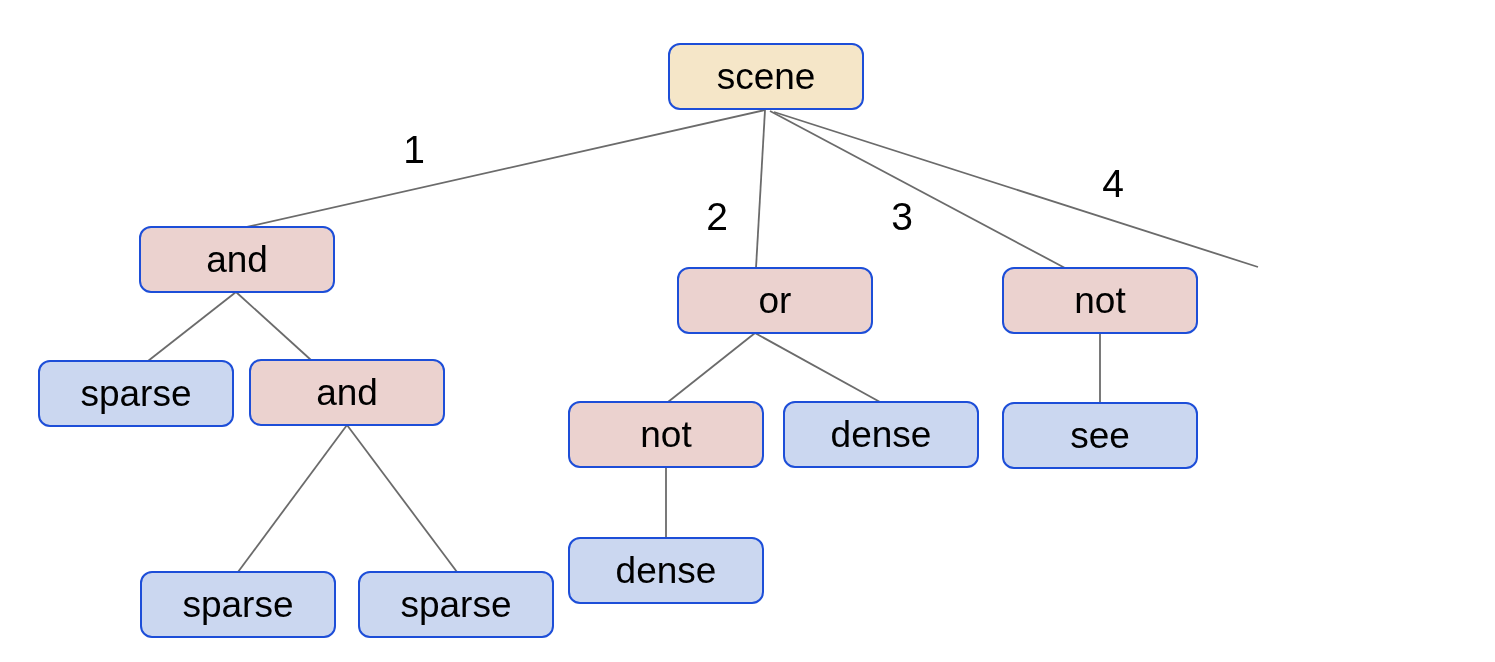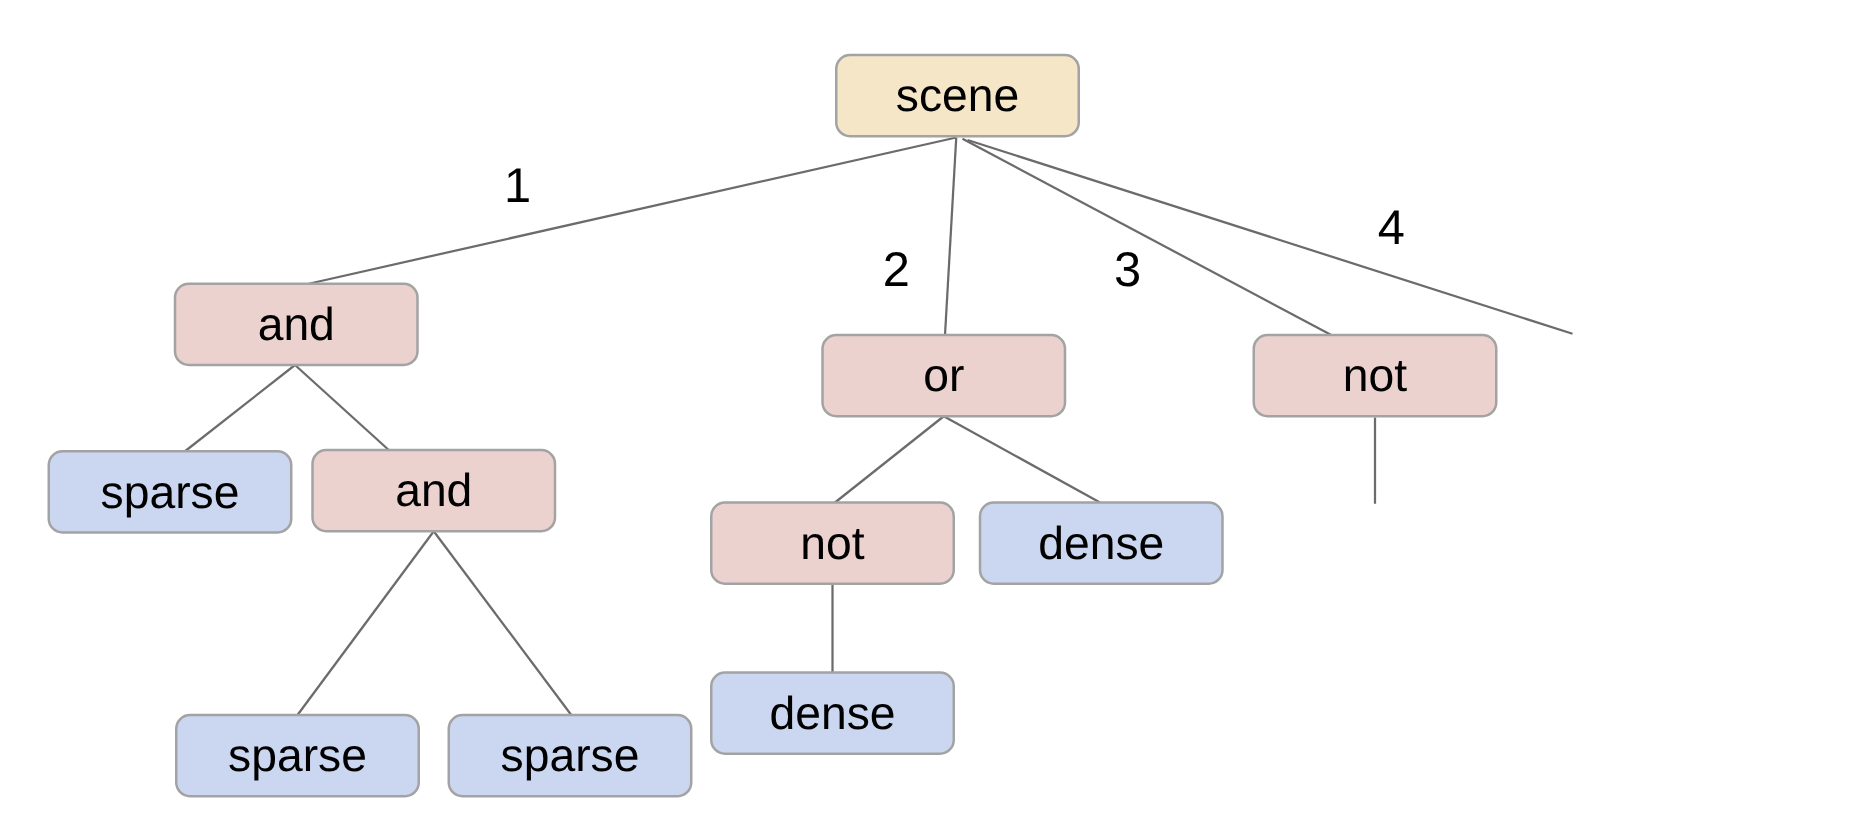--- a/index.html
+++ b/index.html
@@ -18,21 +18,21 @@
     height: 662px;
   }
   .edges line {
     stroke: #6b6b6b;
     stroke-width: 1.8;
   }
   .node {
     position: absolute;
     width: 196px;
     height: 67px;
-    border: 2px solid #a3a3a3;
+    border: 2px solid #1d4ed8;
     border-radius: 12px;
     box-sizing: border-box;
     display: flex;
     align-items: center;
     justify-content: center;
     font-size: 37px;
     color: #000000;
     line-height: 1;
   }
   .node.root     { background: #f5e6c8; }
@@ -68,33 +68,34 @@
 
   <div class="edge-label" style="left:414px; top:149px;">1</div>
   <div class="edge-label" style="left:717px; top:216px;">2</div>
   <div class="edge-label" style="left:902px; top:216px;">3</div>
   <div class="edge-label" style="left:1113px; top:183px;">4</div>
 
   <div class="node root" style="left:668px; top:43px;">scene</div>
 
   <div class="node operator" style="left:139px; top:226px;">and</div>
 
-  <div class="node operator" style="left:657px; top:267px;">or</div>
+  <div class="node operator" style="left:677px; top:267px;">or</div>
 
   <div class="node operator" style="left:1002px; top:267px;">not</div>
 
 
   <div class="node leaf" style="left:38px; top:360px;">sparse</div>
 
   <div class="node operator" style="left:249px; top:359px;">and</div>
 
   <div class="node operator" style="left:568px; top:401px;">not</div>
 
   <div class="node leaf" style="left:783px; top:401px;">dense</div>
 
+  <div class="node leaf" style="left:1002px; top:402px;">see</div>
 
   <div class="node leaf" style="left:568px; top:537px;">dense</div>
 
   <div class="node leaf" style="left:140px; top:571px;">sparse</div>
 
   <div class="node leaf" style="left:358px; top:571px;">sparse</div>
 
 </div>
 
 </body></html>

